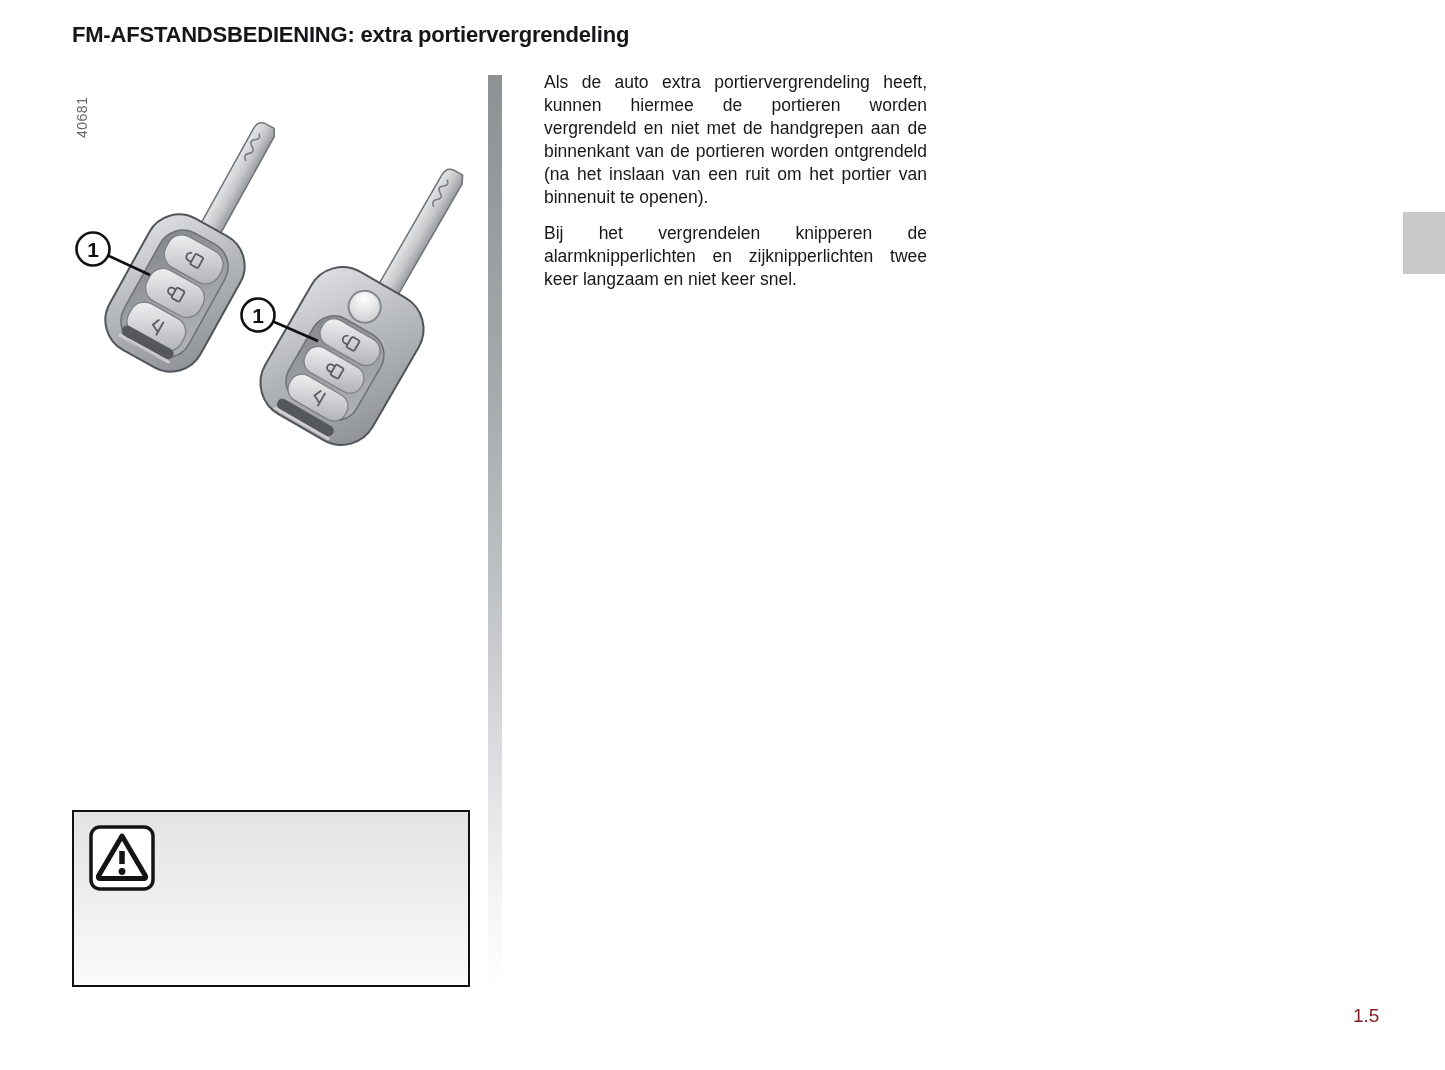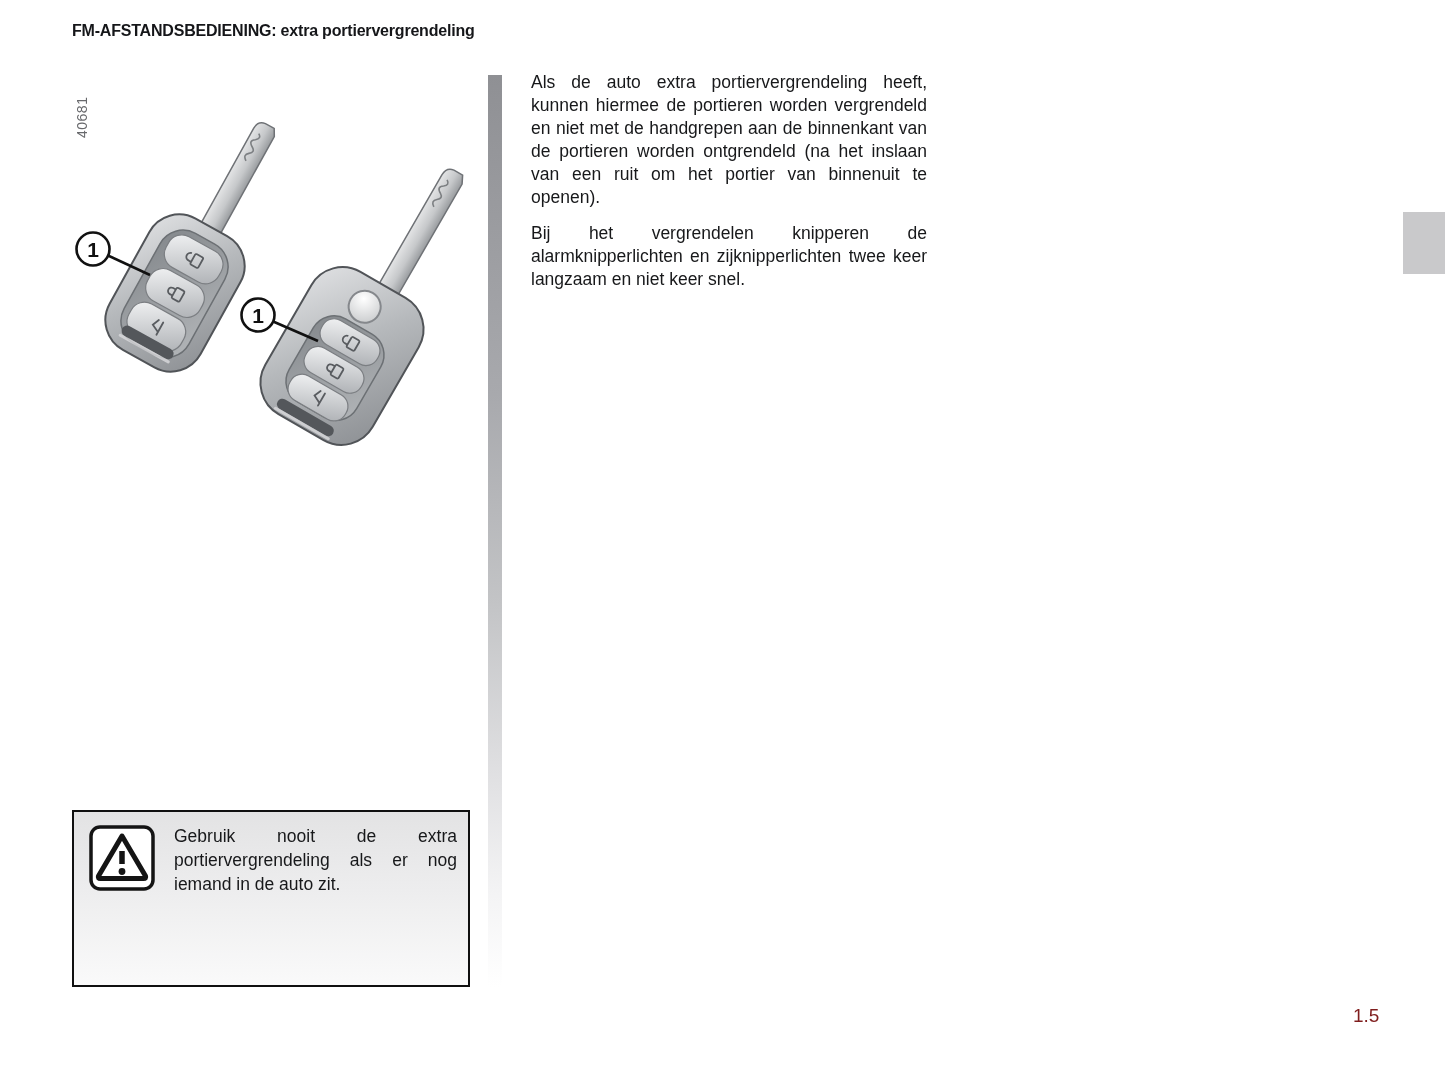--- a/index.html
+++ b/index.html
@@ -6,38 +6,38 @@
   html,body { background:#ffffff; }
   body {
     position:relative;
     width:1445px; height:1070px;
     font-family:"Liberation Sans", sans-serif;
     color:#17181a;
     overflow:hidden;
   }
   .page-title {
     position:absolute; left:72px; top:22px;
-    font-size:16px; font-weight:700; color:#151619;
+    font-size:22px; font-weight:700; color:#151619;
     white-space:nowrap; letter-spacing:-0.2px;
   }
   .photo-id {
     position:absolute; left:74px; top:86px; height:52px;
     writing-mode:vertical-rl; transform:rotate(180deg);
     font-size:14px; color:#68696c; letter-spacing:0.5px;
   }
   .figure-svg { position:absolute; left:70px; top:78px; }
   .divider-bar {
     position:absolute; left:488px; top:75px; width:14px; height:912px;
     background:linear-gradient(180deg,#8f9094 0%, #a8a9ad 35%, #c3c4c6 58%, #e2e2e4 78%, #f4f4f5 90%, #ffffff 100%);
   }
   .text-col {
     position:absolute; left:527px; top:71px; width:400px;
     font-size:17.5px; line-height:23px; text-align:justify;
   }
-  .text-col p { margin:0 0 13px 4px; }
+  .text-col p { margin:0 0 13px 17px; }
   .b { font-weight:400; }
   .bi { font-weight:700; font-style:italic; }
   .ref-arrow { display:inline-block; vertical-align:-2px; }
   .warning-box {
     position:absolute; left:72px; top:810px; width:398px; height:177px;
     border:2.5px solid #101010;
     background:linear-gradient(180deg,#e3e3e4 0%, #ededee 45%, #fafafa 100%);
   }
   .warning-icon-frame {
     position:absolute; left:15px; top:13px; width:66px; height:66px;
@@ -171,18 +171,17 @@
   <p><span>Bij het vergrendelen knipperen de alarmknipperlichten en zijknipperlichten </span><span class="b">twee</span><span> keer langzaam en </span><span class="b">niet</span><span> keer snel.</span></p>
 </div>
 
 <div class="warning-box">
   <svg class="warning-icon-frame" width="66" height="66" viewBox="0 0 66 66">
     <rect x="2" y="2" width="62" height="62" rx="9" fill="#ffffff" stroke="#141414" stroke-width="3.5"></rect>
     <path d="M33,11 L56.5,51 Q57.5,53.5 54.5,53.5 L11.5,53.5 Q8.5,53.5 9.5,51 Z" fill="none" stroke="#141414" stroke-width="5" stroke-linejoin="round"></path>
     <line x1="33" y1="26" x2="33" y2="39" stroke="#141414" stroke-width="5.5"></line>
     <circle cx="33" cy="46.5" r="3.4" fill="#141414"></circle>
   </svg>
-  <div class="warning-text">Gebruik nooit de extra portiervergrendeling als er nog iemand in de auto zit.</div>
 </div>
 
 <div class="section-tab"></div>
 
 <div class="page-number">1.5</div>
 
 </body></html>

